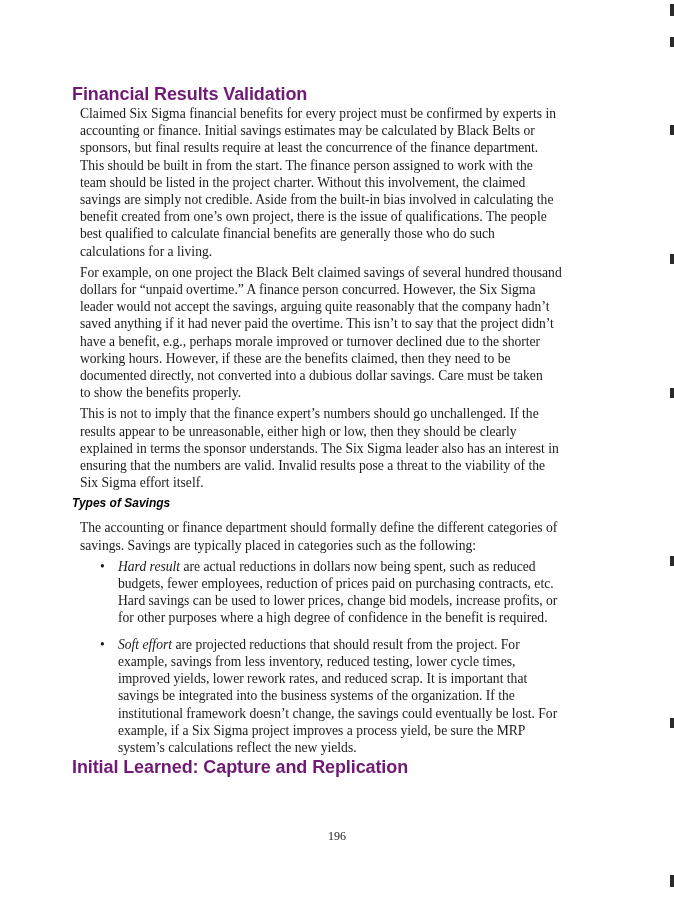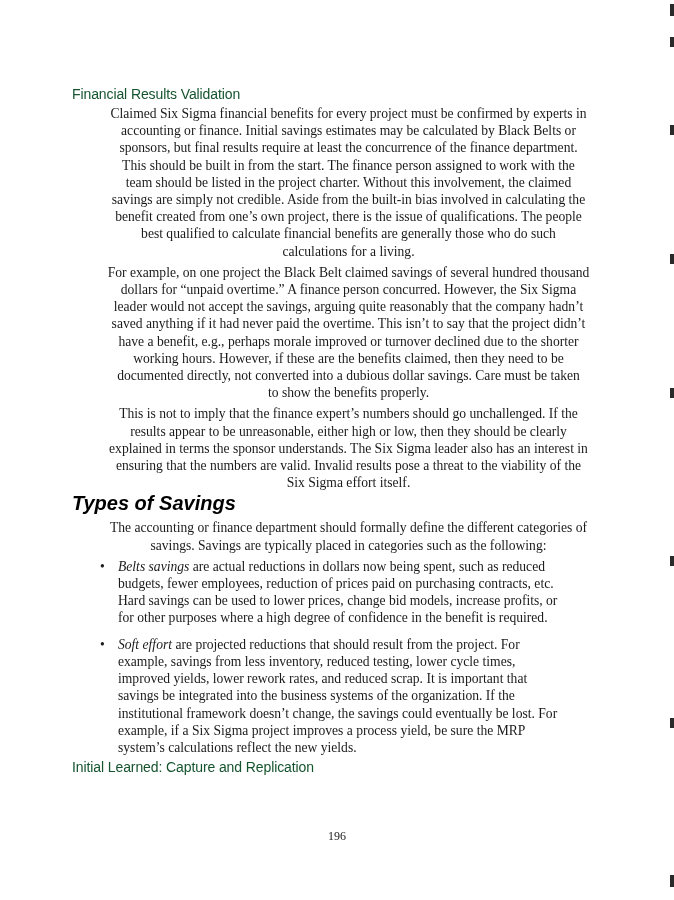--- a/index.html
+++ b/index.html
@@ -17,45 +17,44 @@
     color: #1a1a1a;
   }
   .content {
     position: absolute;
     left: 72px;
     top: 85px;
     width: 537px;
   }
   h1 {
     font-family: "Liberation Sans", sans-serif;
-    font-size: 14px;
-    font-weight: normal;
-    color: #14532d;
+    font-size: 18px;
+    font-weight: bold;
+    color: #701a75;
     line-height: 18px;
     margin: 0 0 2px 0;
     letter-spacing: -0.1px;
   }
   h1.second {
     margin: 2px 0 3px 0;
   }
   h2 {
     font-family: "Liberation Sans", sans-serif;
-    font-size: 20px;
+    font-size: 12px;
     font-weight: bold;
     font-style: italic;
     color: #000000;
     line-height: 17px;
     margin: 4px 0 7px 0;
   }
   p.body {
     font-size: 13.6px;
     line-height: 17.2px;
-    margin: 0 0 4px 16px;
+    margin: 0 0 4px 8px;
     white-space: pre-line;
-    text-align: center;
   }
   ul.bullets {
     list-style: none;
     margin: 4px 0 0 0;
     padding: 0;
   }
   ul.bullets li {
     position: relative;
     padding-left: 46px;
     font-size: 13.6px;
@@ -126,21 +125,21 @@
 ensuring that the numbers are valid. Invalid results pose a threat to the viability of the
 Six Sigma effort itself.</p>
 
     <h2>Types of Savings</h2>
 
     <p class="body">The accounting or finance department should formally define the different categories of
 savings. Savings are typically placed in categories such as the following:</p>
 
     <ul class="bullets">
       <li>
-        <span class="dot">•</span><span class="lead">Belts savings</span><span class="rest"> are actual reductions in dollars now being spent, such as reduced
+        <span class="dot">•</span><span class="lead">Hard result</span><span class="rest"> are actual reductions in dollars now being spent, such as reduced
 budgets, fewer employees, reduction of prices paid on purchasing contracts, etc.
 Hard savings can be used to lower prices, change bid models, increase profits, or
 for other purposes where a high degree of confidence in the benefit is required.</span>
       </li>
       <li>
         <span class="dot">•</span><span class="lead">Soft effort</span><span class="rest"> are projected reductions that should result from the project. For
 example, savings from less inventory, reduced testing, lower cycle times,
 improved yields, lower rework rates, and reduced scrap. It is important that
 savings be integrated into the business systems of the organization. If the
 institutional framework doesn’t change, the savings could eventually be lost. For

